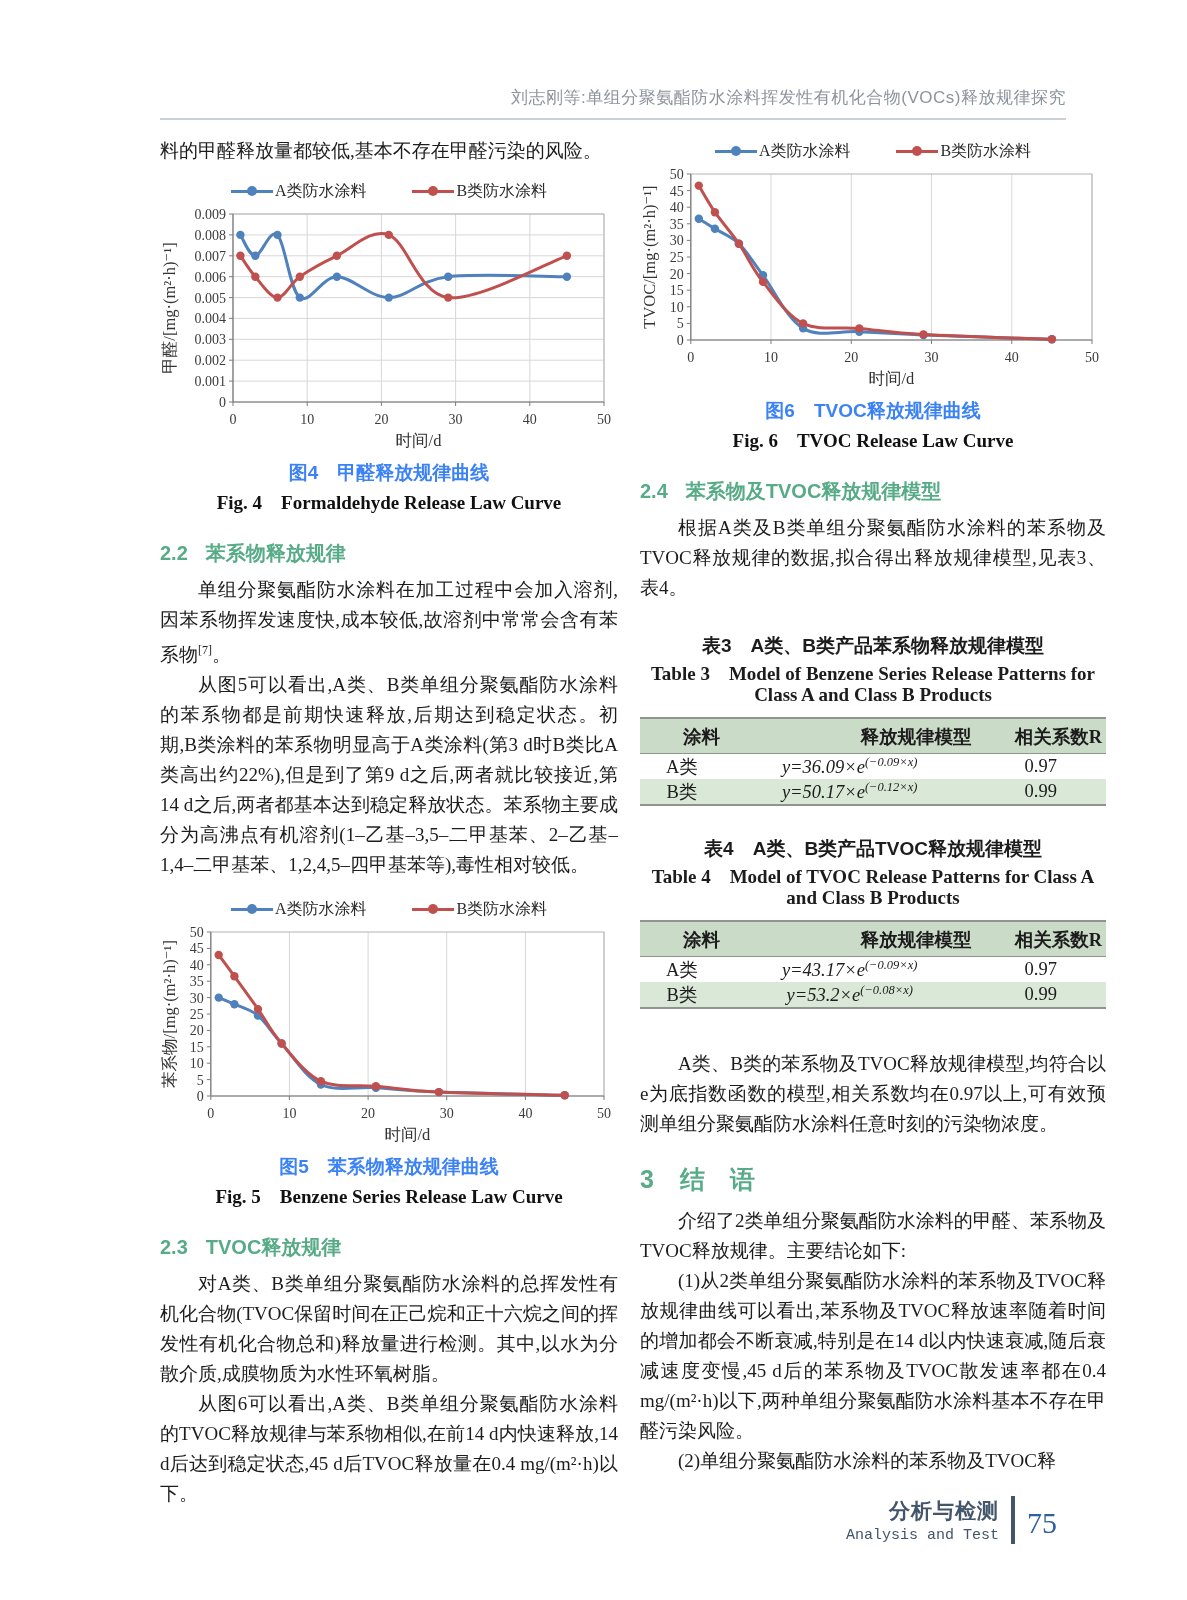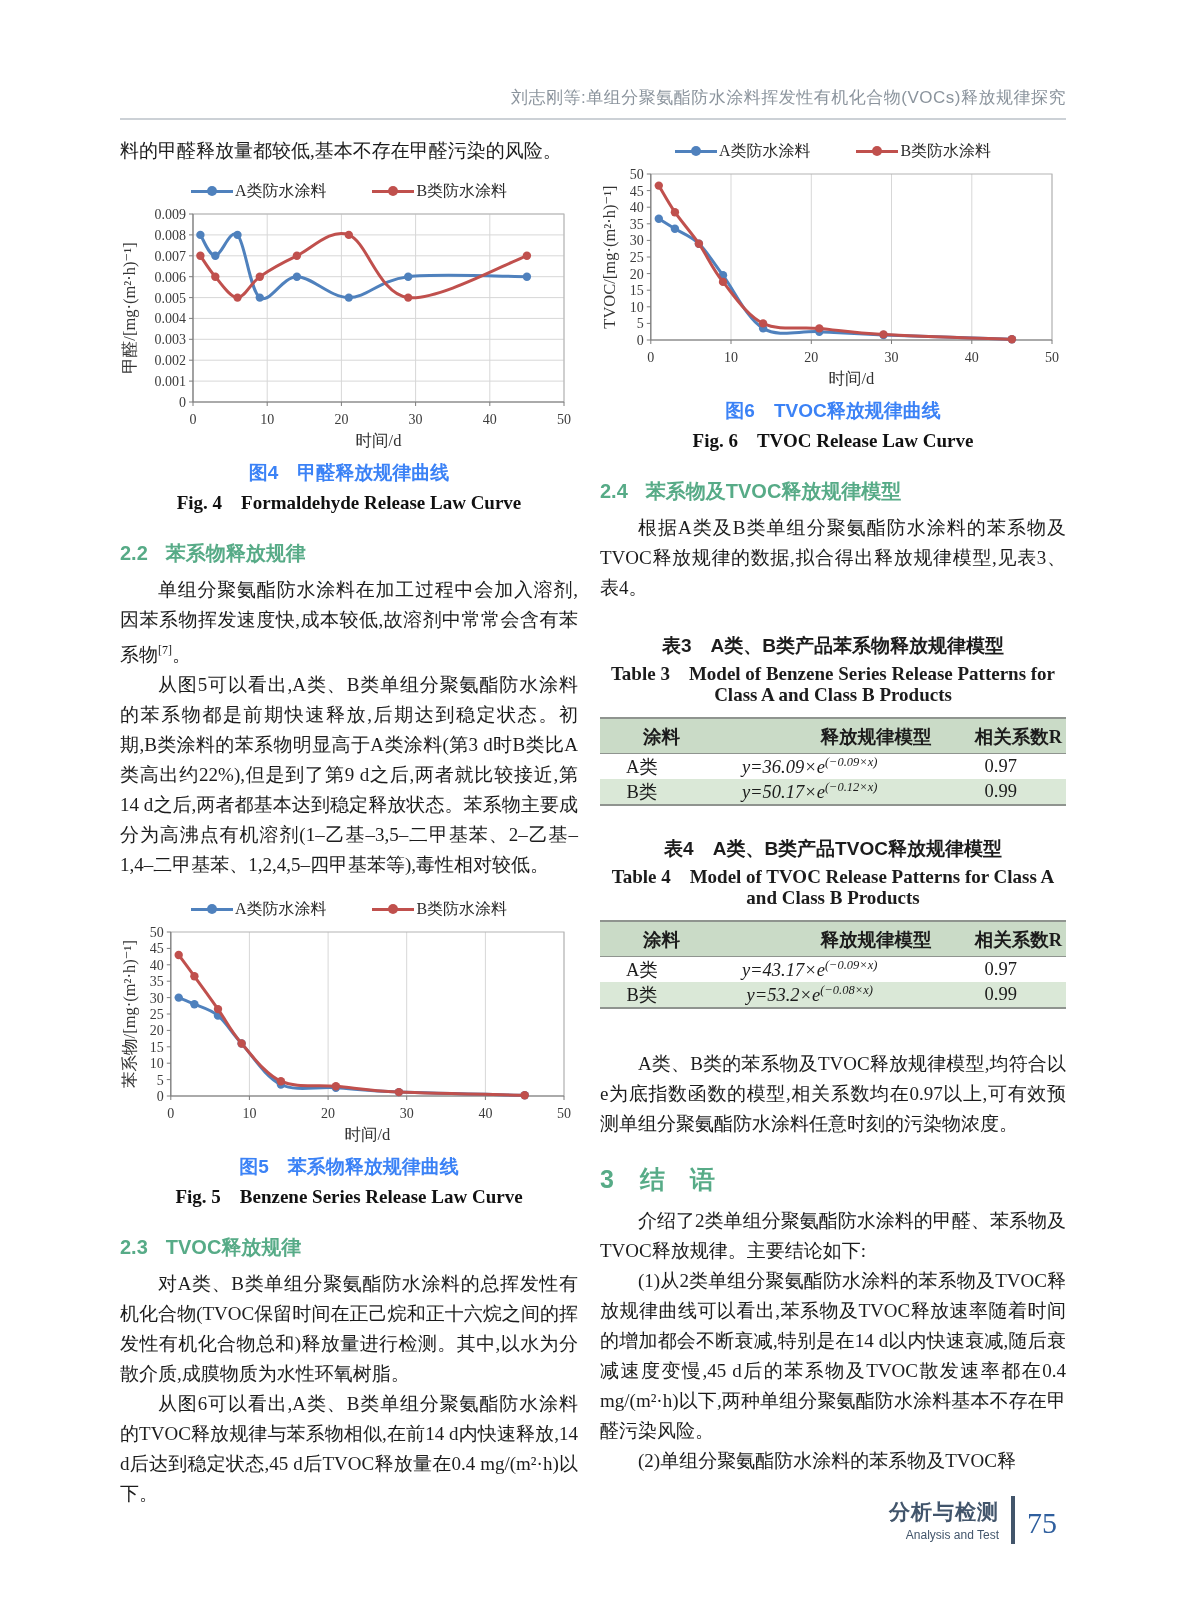--- a/index.html
+++ b/index.html
@@ -1,18 +1,18 @@
 <!DOCTYPE html>
 <html lang="zh"><head>
 <meta charset="utf-8">
 <style>
   html,body{margin:0;padding:0;background:#ffffff;}
   .page{
     position:relative;width:1187px;height:1600px;background:#fff;overflow:hidden;
-    box-sizing:border-box;font-family:"Liberation Serif","DejaVu Serif",serif;color:#1c1c1c;
+    box-sizing:border-box;font-family:"Liberation Serif","DejaVu Serif",serif;color:#1c1c1c;padding-left:40px;
   }
   .running-header{
     margin:86px 121px 0 120px;text-align:right;
     font-size:17px;color:#8b949d;letter-spacing:.5px;
     font-family:"Liberation Sans","DejaVu Sans",sans-serif;
   }
   .header-rule{margin:9px 121px 0 120px;border-bottom:2px solid #ccd1d6;}
   .content{display:flex;gap:22px;margin:16px 121px 0 120px;}
   .col-left{width:458px;flex:none;}
   .col-right{width:466px;flex:none;}
@@ -65,21 +65,21 @@
   table.data-table td{height:20px;text-align:center;padding:0 4px;}
   table.data-table tr.alt td{background:#dae8d7;}
   .formula{font-style:italic;}
   .formula sup{font-size:12.5px;font-style:italic;}
   
   .footer{
     position:absolute;right:130px;bottom:56px;display:flex;align-items:center;gap:12px;
   }
   .footer-journal{text-align:right;color:#42556b;}
   .fj-cn{font-size:21px;font-weight:bold;font-family:"Liberation Sans","DejaVu Sans",sans-serif;letter-spacing:1px;}
-  .fj-en{font-size:12px;margin-top:2px;font-family:Liberation Sans, sans-serif;}
+  .fj-en{font-size:15px;margin-top:2px;font-family:Liberation Mono, monospace;}
   .footer-bar{width:4px;height:48px;background:#42556b;}
   .footer-page{font-size:30px;color:#2f5f9e;font-family:"Liberation Serif","DejaVu Serif",serif;padding-top:6px;}
 </style>
 </head>
 <body>
 
 <div class="page">
 
   <div class="running-header">
     <span>刘志刚等:单组分聚氨酯防水涂料挥发性有机化合物(VOCs)释放规律探究</span>

